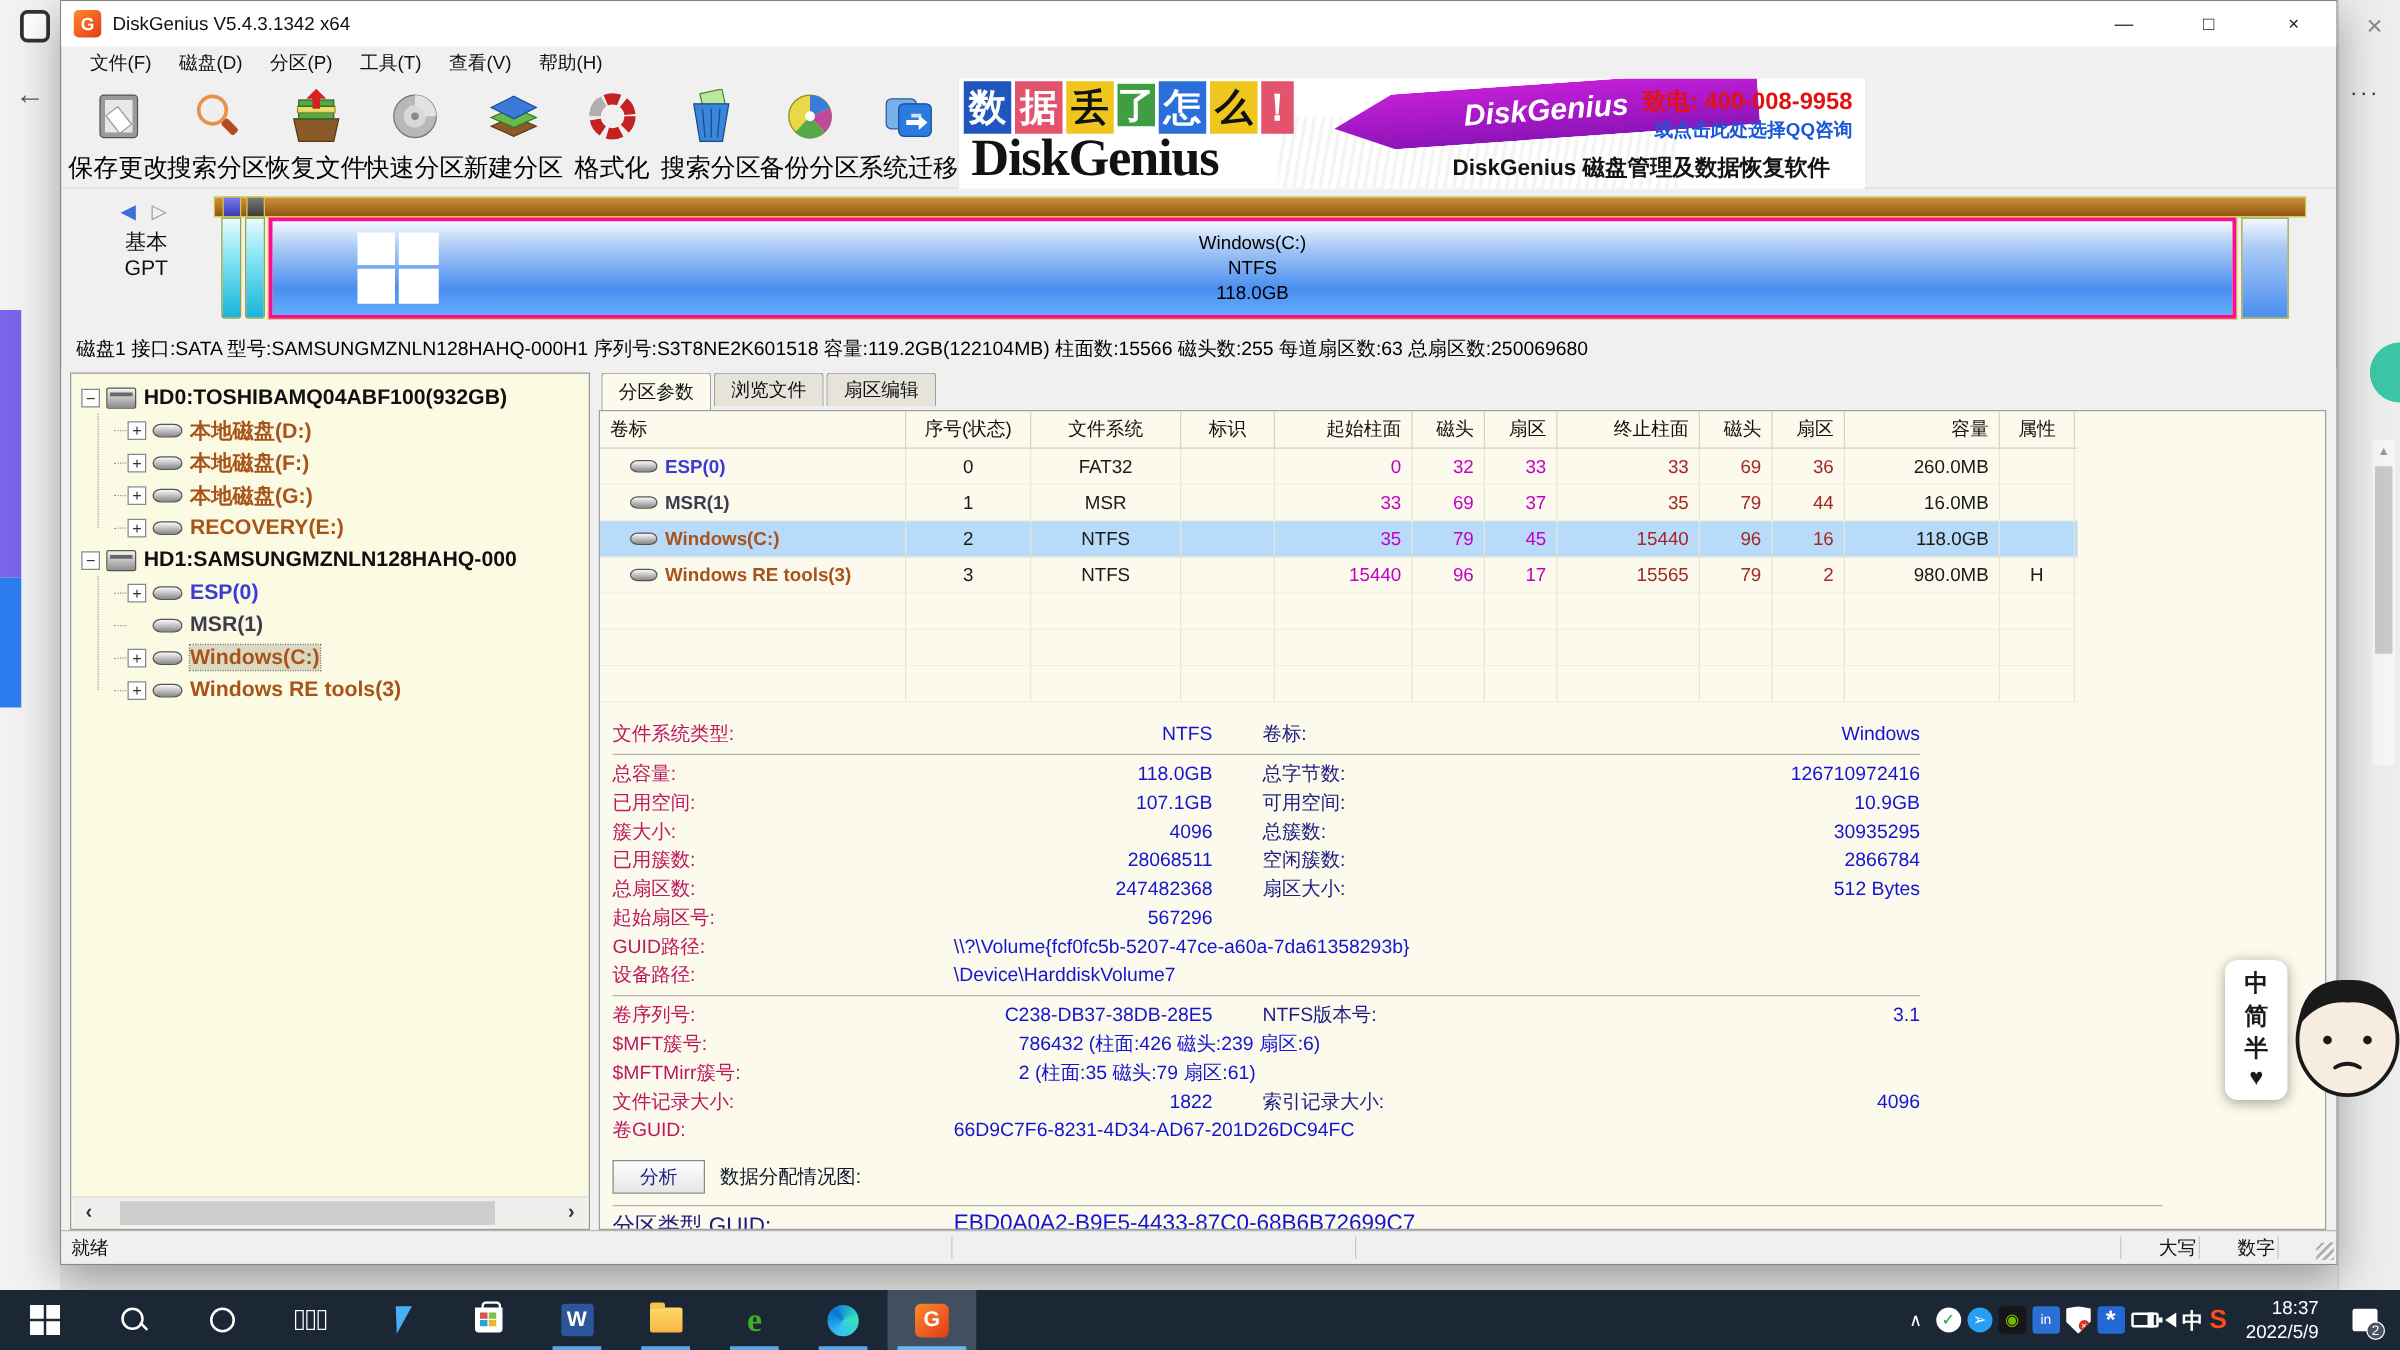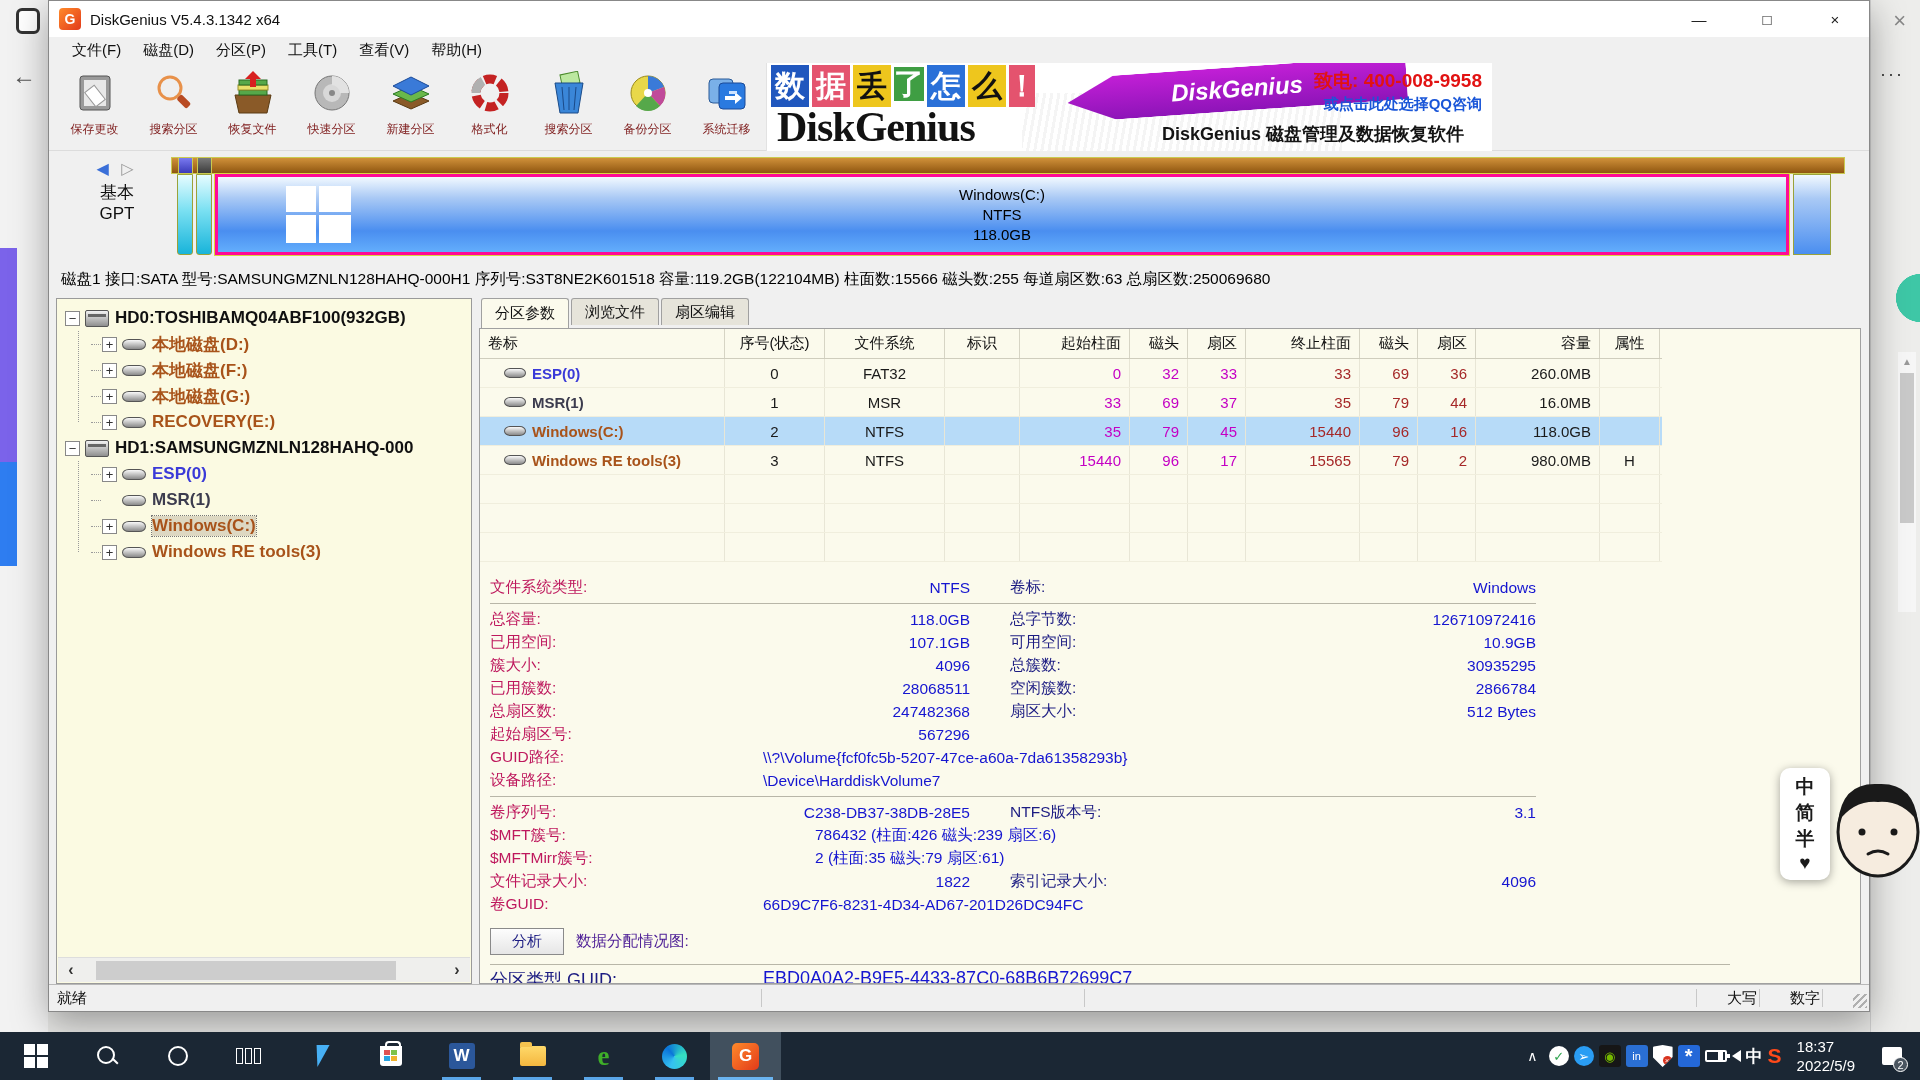--- a/index.html
+++ b/index.html
@@ -28,21 +28,21 @@
 .win-controls{margin-left:auto;display:flex;height:100%}
 .win-btn{width:68px;height:36px;display:flex;align-items:center;justify-content:center;font-size:15px;color:#222}
 .menubar{height:26px;display:flex;align-items:center;padding-left:12px;font-size:15px;color:#101010}
 .menu-item{padding:0 11px}
 
 
 .toolbar{height:88px;position:relative;border-bottom:1px solid #dcdcdc}
 .toolrow{display:flex;padding-left:6px}
 .tool-btn{width:79px;height:86px;display:flex;flex-direction:column;align-items:center;padding-top:8px}
 .tool-icon{width:44px;height:44px}
-.tool-label{font-size:12px;margin-top:6px;color:#7f1d1d;white-space:nowrap}
+.tool-label{font-size:20px;margin-top:6px;color:#000000;white-space:nowrap}
 
 
 .banner{position:absolute;left:717px;top:0;width:726px;height:88px;background:#fff;overflow:hidden;border-left:1px solid #e2e2e2}
 .banner-stripes{position:absolute;right:150px;top:30px;width:320px;height:58px;background:repeating-linear-gradient(100deg,#f2f2f2 0 3px,#fff 3px 7px);opacity:.8}
 .tiles{position:absolute;left:4px;top:2px;display:flex;gap:3px}
 .tile{width:38px;height:42px;display:flex;align-items:center;justify-content:center;font-size:30px;font-weight:bold;color:#fff}
 .tile.t0{background:#2057be}.tile.t1{background:#e4536e}.tile.t2{background:#eec61d;color:#111}
 .tile.t3{background:#3f9e43;width:30px;height:34px;margin-top:2px}.tile.t4{background:#2a70d8}
 .tile.t5{background:#eec61d;color:#111}.tile.t6{background:#e4536e;width:26px}
 .bigbrand{position:absolute;left:10px;bottom:0px;font-size:42px;font-weight:900;color:#121212;font-family:"Liberation Serif","DejaVu Serif",serif;letter-spacing:-1px}
@@ -123,21 +123,21 @@
 .drow{display:flex;height:23px;align-items:center;white-space:nowrap}
 .dl1{width:265px;color:#be185d}
 .dv1{width:215px;text-align:right;color:#1515d0}
 .dl2{width:280px;padding-left:40px;color:#1c1c82}
 .dv2{flex:1;text-align:right;color:#1515d0}
 .drow.wide .dv1{width:auto;text-align:left;padding-left:8px}
 .drow.widec .dv1{width:auto;text-align:left;padding-left:60px}
 .dsep{border-top:1px solid #b8b6a8;margin:4px 0}
 .analyze{display:flex;align-items:center;margin-top:12px}
 .btn-analyze{width:74px;height:27px;background:linear-gradient(#fdfdfd,#e6e6e6);border:1px solid #8a8a8a;font-size:15px;display:flex;align-items:center;justify-content:center;color:#1c1c82}
-.alabel{margin-left:12px;color:#4c1d95}
+.alabel{margin-left:12px;color:#0f172a}
 .partialwrap{position:absolute;left:10px;right:130px;bottom:-9px}
 .partialwrap .dsep{margin-bottom:3px}
 .partial{display:flex;height:24px;font-size:18px;white-space:nowrap}
 .partial .pl{width:265px;color:#1c1c82}
 .partial .pv{color:#1515d0;padding-left:8px}
 
 
 .statusbar{position:absolute;left:0;right:0;bottom:0;height:27px;background:#f0f0f0;border-top:1px solid #b8b8b8;display:flex;align-items:center;font-size:15px;color:#101010}
 .sb-ready{padding-left:8px;flex:1}
 .sb-sep{width:1px;height:18px;background:#c8c8c8;margin:0 2px}
@@ -186,21 +186,21 @@
 .tri.intel{background:#2a6fd4;color:#fff;font-size:11px}
 .tri.shield{background:#fff;clip-path:polygon(0 8%,50% 0,100% 8%,100% 55%,50% 100%,0 55%);width:20px;height:22px;position:relative}
 .tri.shield i{position:absolute;right:1px;bottom:2px;width:9px;height:9px;background:#d8331f;border-radius:50%;color:#fff;font-size:8px;font-style:normal;display:flex;align-items:center;justify-content:center}
 .tri.snow{background:#2468d8;color:#fff;font-size:20px;font-weight:bold}
 .batt{width:22px;height:12px;border:2px solid #fff;border-radius:2px;position:relative}
 .batt::after{content:"";position:absolute;right:-5px;top:2px;width:3px;height:4px;background:#fff}
 .spk{width:0;height:0;border-top:6px solid transparent;border-bottom:6px solid transparent;border-right:9px solid #fff;position:relative}
 .spk::before{content:"";position:absolute;left:-14px;top:-6px;width:5px;height:12px;background:#fff}
 .zh{color:#fff;font-size:17px;font-weight:bold}
 .sogou{color:#ff4a1a;font-size:21px;font-weight:900}
-.clock{color:#fff;font-size:15px;text-align:left;line-height:19px;padding:0 10px}
+.clock{color:#fff;font-size:15px;text-align:right;line-height:19px;padding:0 10px}
 .notif{width:44px;height:100%;display:flex;align-items:center;justify-content:center;position:relative}
 .notif .sq{width:20px;height:18px;background:#fff;border-radius:2px}
 .notif .badge{position:absolute;right:6px;bottom:8px;width:15px;height:15px;border-radius:50%;background:#4a5560;color:#fff;font-size:11px;display:flex;align-items:center;justify-content:center;border:1px solid #fff}
 </style>
 </head>
 <body>
 
 <div class="bg-left">
   <div class="bg-tabicon"></div>
   <div class="bg-back">←</div>

